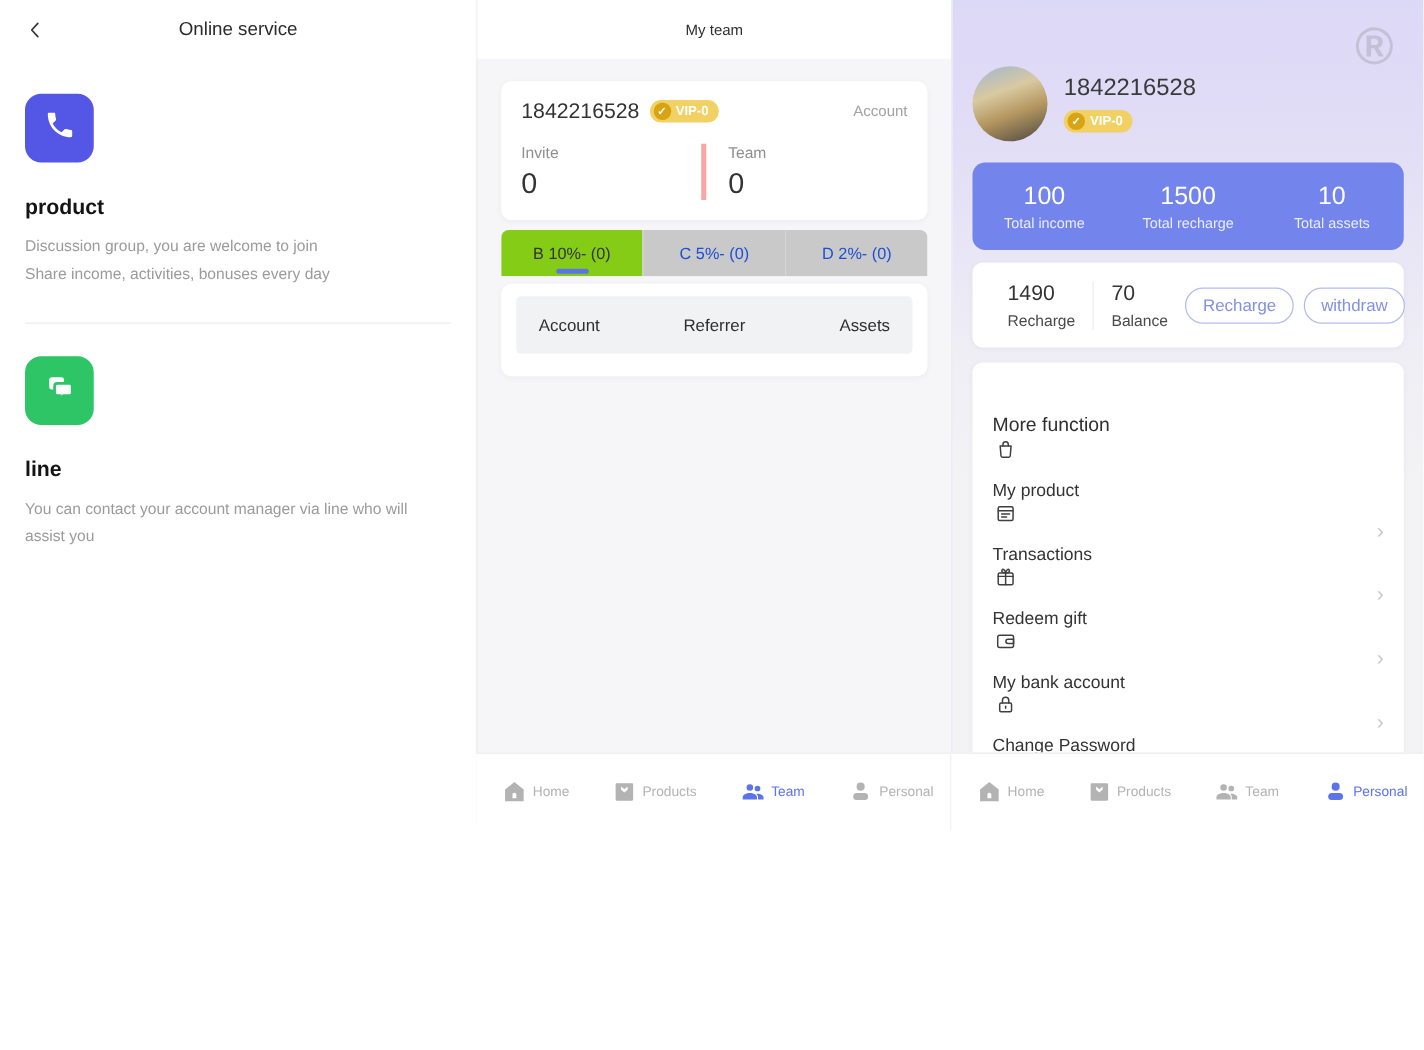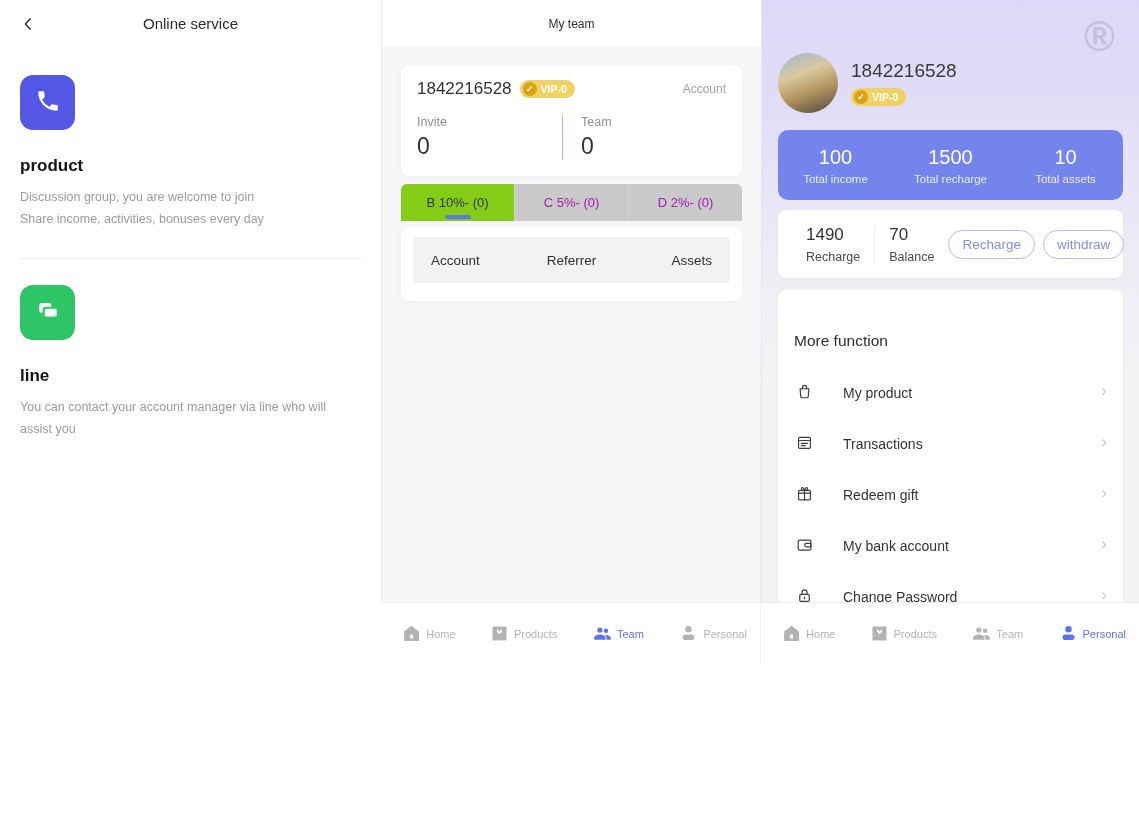--- a/index.html
+++ b/index.html
@@ -27,27 +27,27 @@
   .card { background:#fff; border-radius:8px; box-shadow:0 1px 4px rgba(99,99,120,.06); }
   .team-card { padding:14px 16px 16px 16px; }
   .tc-row1 { display:flex; align-items:center; }
   .tc-id { font-size:17px; color:#333; }
   .vip-badge { margin-left:8px; display:inline-flex; align-items:center; gap:4px; background:#f1d163; border-radius:10px; padding:2px 8px 2px 3px; }
   .vip-circle { width:14px; height:14px; border-radius:50%; background:#d9a413; color:#fff; font-size:9px; display:flex; align-items:center; justify-content:center; font-weight:700; }
   .vip-text { font-size:10.5px; color:#fff; font-weight:700; }
   .tc-account { margin-left:auto; font-size:12px; color:#a2a2a2; }
   .tc-row2 { display:flex; margin-top:16px; }
   .tc-col { flex:1; }
-  .tc-col:first-child { border-right:1px solid #fca5a5; }
+  .tc-col:first-child { border-right:4px solid #fca5a5; }
   .tc-col:last-child { padding-left:18px; }
   .tc-label { font-size:12.5px; color:#8f8f8f; }
   .tc-value { font-size:23px; color:#333; margin-top:4px; }
 
   .tabs { display:flex; margin-top:8px; height:37px; border-radius:6px 6px 0 0; overflow:hidden; }
-  .tab { flex:1; display:flex; align-items:center; justify-content:center; font-size:13px; background:#c9c9c9; color:#a21caf; position:relative; border-left:1px solid #d4d4d4; cursor:pointer; }
+  .tab { flex:1; display:flex; align-items:center; justify-content:center; font-size:13px; background:#c9c9c9; color:#1d4ed8; position:relative; border-left:1px solid #d4d4d4; cursor:pointer; }
   .tab:first-child { border-left:none; }
   .tab.active { background:#84cc16; color:#333; border-left:none; }
   .tab.active::after { content:""; position:absolute; bottom:2px; left:50%; transform:translateX(-50%); width:26px; height:4px; border-radius:2px; background:#5b74e8; }
 
   .table-card { margin-top:6px; padding:10px 12px 18px 12px; }
   .thead { background:#f1f2f4; border-radius:4px; height:46px; display:flex; align-items:center; padding:0 18px; font-size:13.5px; color:#2f2f2f; }
   .th { flex:1; }
   .th-center { text-align:center; }
   .th-right { text-align:right; }
 
@@ -70,21 +70,21 @@
   .wallet-card { margin-top:10px; height:68px; display:flex; align-items:center; padding:0 14px; }
   .w-col { padding:0 14px; }
   .w-col:first-child { border-right:1px solid #eeeeee; }
   .w-value { font-size:17px; color:#333; }
   .w-label { font-size:12.5px; color:#4a4a4a; margin-top:5px; }
   .w-buttons { margin-left:auto; display:flex; gap:8px; }
   .w-btn { border:1px solid #b4bdec; color:#8290e2; background:#fff; border-radius:16px; padding:6px 13px; font-size:13.5px; font-family:inherit; cursor:pointer; }
 
   .more-card { margin-top:12px; padding:15px 16px 6px 16px; }
   .more-title { font-size:15.5px; color:#2f2f2f;margin-top:27px; }
-  .menu-item { display:flex; align-items:flex-end; gap:29px; height:51px; cursor:pointer; }
+  .menu-item { display:flex; align-items:flex-start; gap:15px; height:51px; cursor:pointer;flex-direction:column; }
   .menu-icon { width:20px; height:20px; color:#3f3f3f; display:flex; align-items:center; justify-content:center; }
   .menu-label { font-size:14px; color:#333; }
   .menu-chevron { margin-left:auto; color:#c9c9c9; font-size:17px; }
 
   .logout-card { margin-top:25px; height:41px; display:flex; align-items:center; justify-content:center; color:#8b9be6; font-size:14.5px; cursor:pointer; }
 
   
   .bottom-nav { position:absolute; left:381px; bottom:0; width:758px; height:62px; background:#fff; border-top:1px solid #ececec; display:flex; }
   .nav-group { width:50%; display:flex; }
   .nav-group + .nav-group { border-left:1px solid #f2f2f2; }

